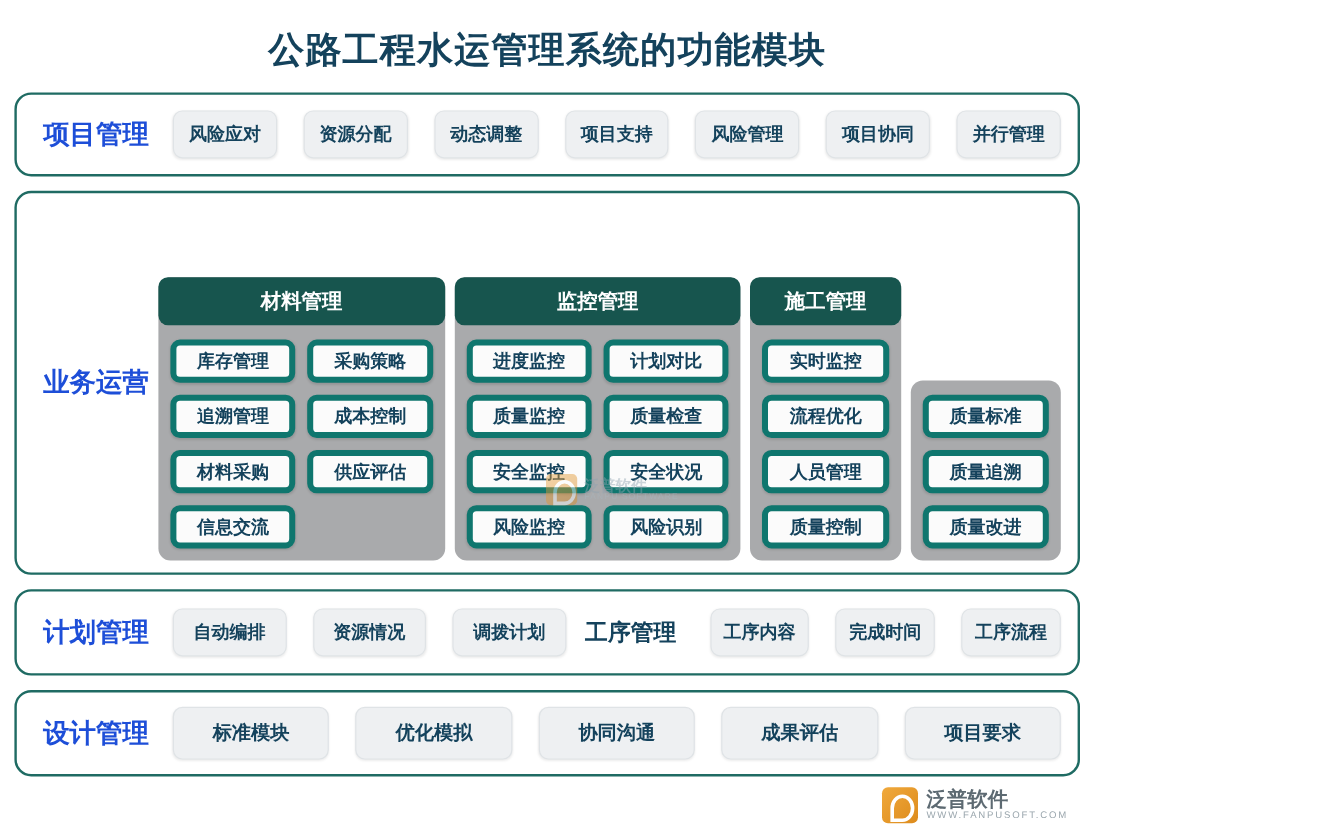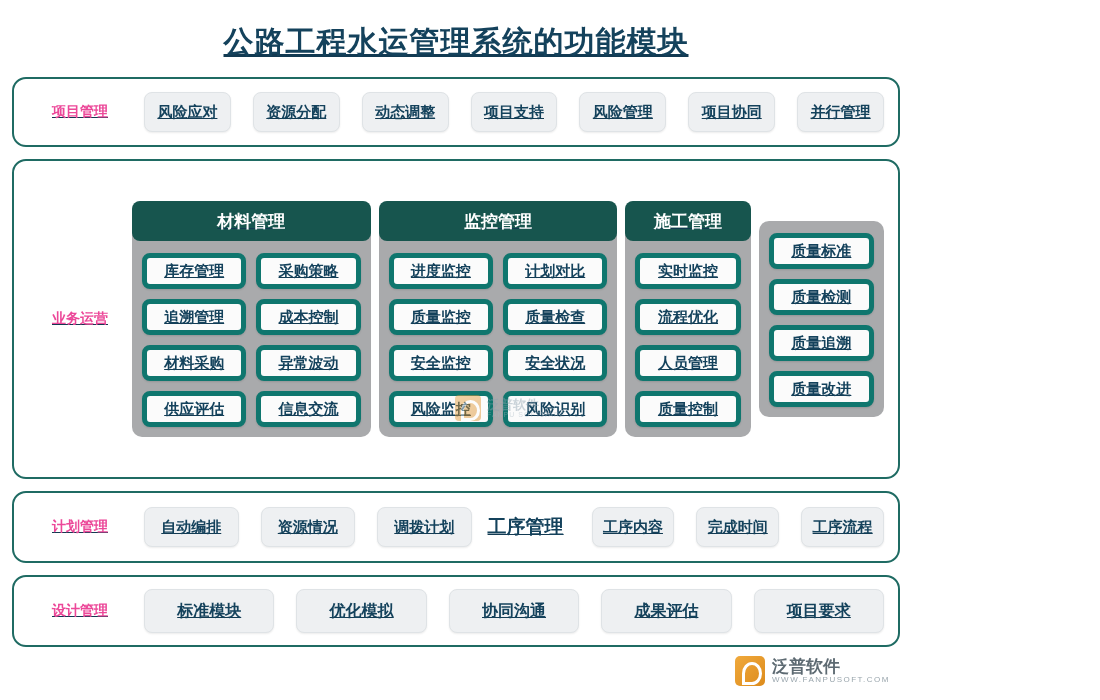--- a/index.html
+++ b/index.html
@@ -15,21 +15,20 @@
     overflow: hidden;
     position: relative;
   }
 
   .page {
     position: relative;
     width: 912px;
     height: 700px;
     box-sizing: border-box;
     padding: 0 12px;
-    text-decoration: underline;
   }
 
   .title {
     text-align: center;
     font-size: 30px;
     font-weight: bold;
     color: #14425c;
     letter-spacing: 1px;
     padding: 22px 0 14px 0;
   }
@@ -39,23 +38,23 @@
     border: 2px solid #1f6b63;
     border-radius: 14px;
     background: #ffffff;
     box-sizing: border-box;
     margin-bottom: 12px;
     display: flex;
     align-items: center;
   }
 
   .row-label {
-    font-size: 14px;
-    font-weight: bold;
-    color: #ec4899;
+    font-size: 22px;
+    font-weight: bold;
+    color: #1d4ed8;
     white-space: nowrap;
     text-align: center;
   }
 
   
   .section-project {
     height: 70px;
     padding: 0 14px;
   }
   .section-project .row-label {
@@ -95,21 +94,21 @@
     width: 104px;
     flex: 0 0 104px;
     display: flex;
     align-items: center;
     justify-content: center;
   }
   .columns {
     display: flex;
     flex: 1;
     gap: 8px;
-    align-items: center;
+    align-items: flex-end;
   }
   .col {
     background: #a9aaac;
     border-radius: 10px;
     padding: 0 0 10px 0;
     display: flex;
     flex-direction: column;
     position: relative;
   }
   .col-2 { flex: 2; }
@@ -303,21 +302,20 @@
     <div class="columns">
 
       <div class="col col-2">
         <div class="col-header">材料管理</div>
         <div class="col-body">
           <div class="cell">库存管理</div>
           <div class="cell">采购策略</div>
           <div class="cell">追溯管理</div>
           <div class="cell">成本控制</div>
           <div class="cell">材料采购</div>
-          <div class="cell">异常波动</div>
           <div class="cell">供应评估</div>
           <div class="cell">信息交流</div>
         </div>
       </div>
 
       <div class="col col-2">
         <div class="col-header">监控管理</div>
         <div class="col-body">
           <div class="cell">进度监控</div>
           <div class="cell">计划对比</div>
@@ -336,21 +334,20 @@
           <div class="cell">实时监控</div>
           <div class="cell">流程优化</div>
           <div class="cell">人员管理</div>
           <div class="cell">质量控制</div>
         </div>
       </div>
 
       <div class="col col-1">
         <div class="col-body">
           <div class="cell">质量标准</div>
-          <div class="cell">质量检测</div>
           <div class="cell">质量追溯</div>
           <div class="cell">质量改进</div>
         </div>
       </div>
 
     </div>
 
     <div class="watermark-center">
       <div class="wm-logo"></div>
       <div class="wm-text">

